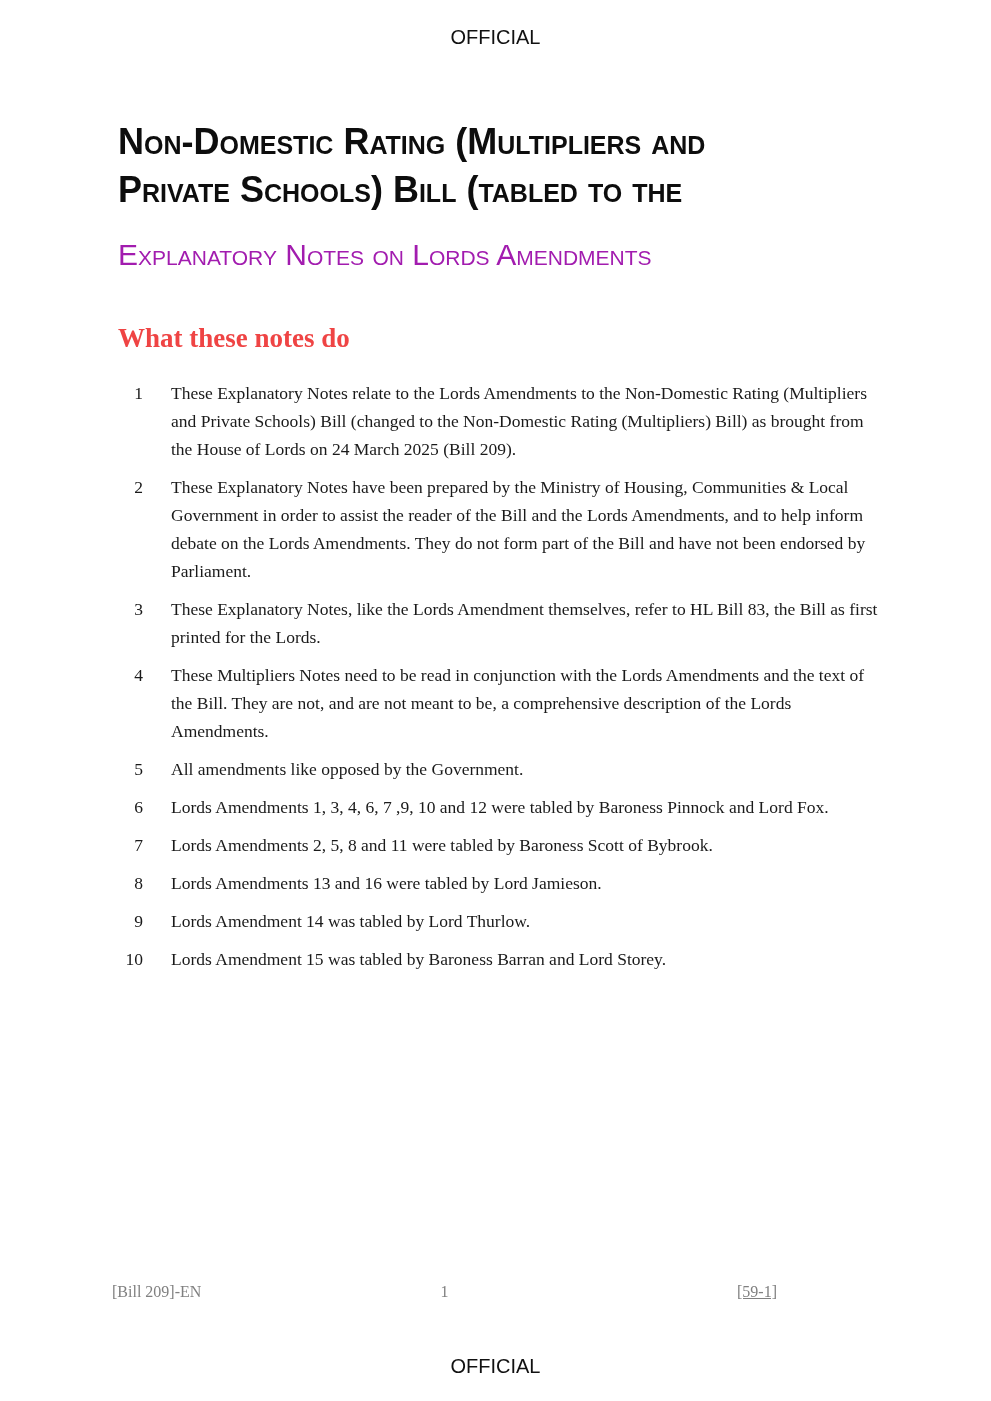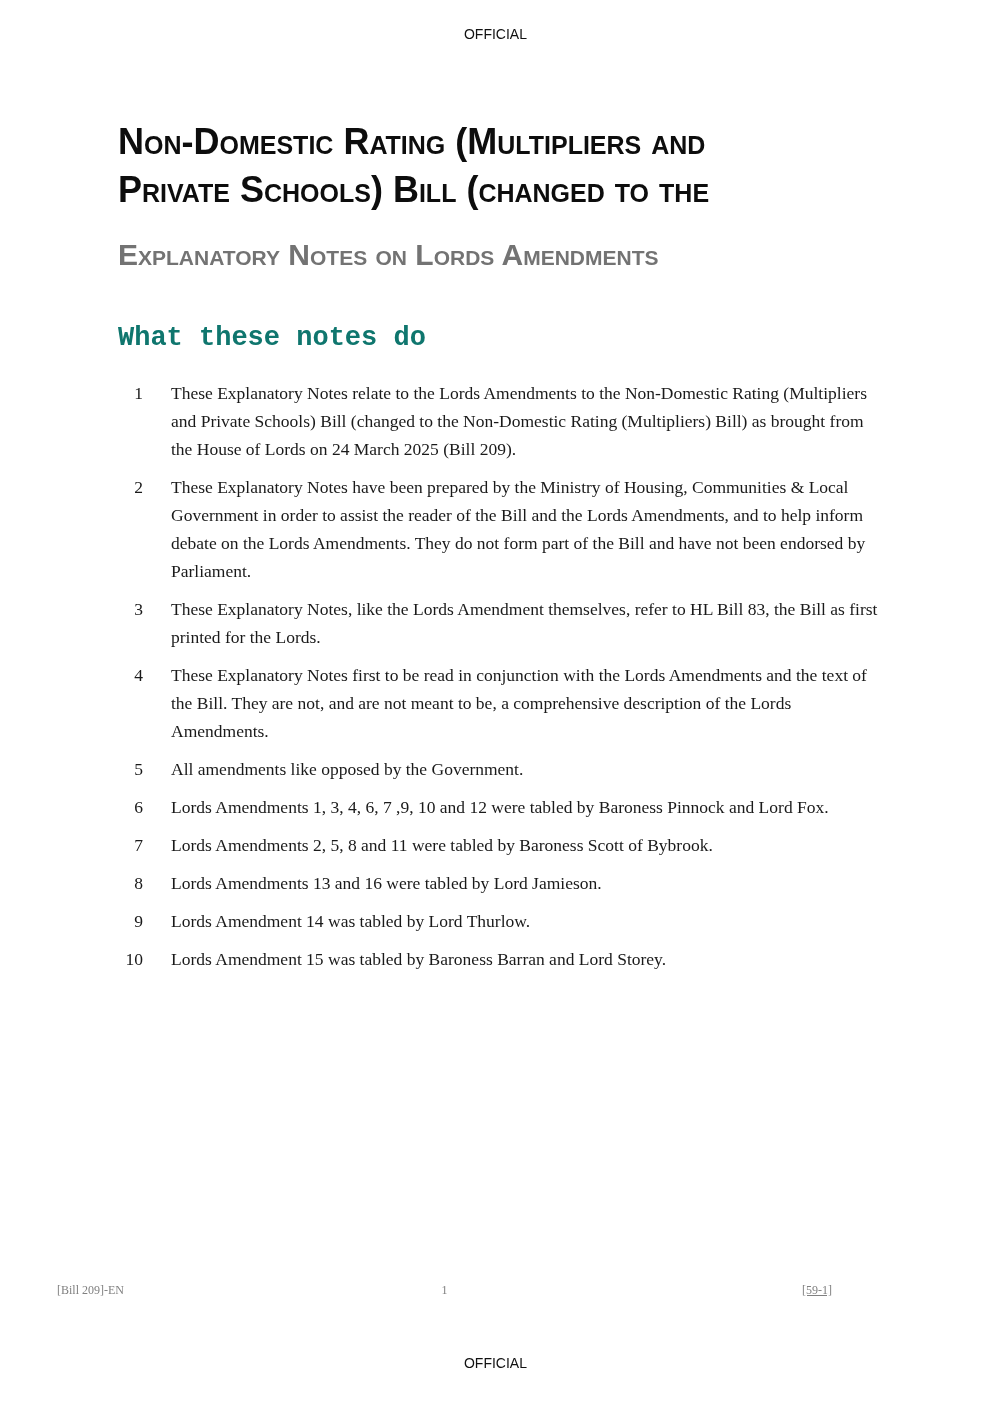--- a/index.html
+++ b/index.html
@@ -15,21 +15,21 @@
     overflow: hidden;
     font-family: "Liberation Serif", serif;
     color: #1a1a1a;
   }
   .official {
     position: absolute;
     left: 0;
     width: 100%;
     text-align: center;
     font-family: "Liberation Sans", sans-serif;
-    font-size: 14px;
+    font-size: 20px;
     font-weight: 400;
     color: #111111;
   }
   .official-top { top: 26px; }
   .official-bottom { top: 1355px; }
   .content {
     padding: 118px 113px 0 118px;
   }
   .title {
     margin: 0;
@@ -38,33 +38,33 @@
     font-size: 36px;
     line-height: 48px;
     font-variant: small-caps;
     letter-spacing: 0;
     color: #0d0d0d;
   }
   .title-line { display: block; }
   .subtitle {
     margin: 21px 0 0 0;
     font-family: "Liberation Sans", sans-serif;
-    font-weight: 700;
+    font-weight: 400;
     font-size: 30px;
     line-height: 40px;
     font-variant: small-caps;
-    color: #737373;
+    color: #a21caf;
   }
   .section-heading {
     margin: 46px 0 0 0;
-    font-family: Liberation Mono, monospace;
+    font-family: Liberation Serif, serif;
     font-weight: 700;
     font-size: 27px;
     line-height: 34px;
-    color: #0f766e;
+    color: #ef4444;
   }
   .paragraphs {
     list-style: none;
     margin: 24px 0 0 0;
     padding: 0;
   }
   .para {
     display: flex;
     align-items: flex-start;
     margin: 0 0 10px 0;
@@ -79,43 +79,43 @@
   .para-text {
     margin-left: 28px;
     flex: 1 1 auto;
   }
   .footer {
     position: absolute;
     top: 1283px;
     left: 0;
     width: 889px;
     box-sizing: border-box;
-    padding: 0 57px;
+    padding: 0 112px;
     display: grid;
     grid-template-columns: 1fr auto 1fr;
     align-items: baseline;
-    font-size: 12px;
+    font-size: 16px;
     color: #808080;
   }
   .footer-left  { text-align: left; }
   .footer-center{ text-align: center; }
   .footer-right { text-align: right; text-decoration: underline; }
 </style>
 </head>
 <body>
 
 <div class="page">
 
   <div class="official official-top">OFFICIAL</div>
 
   <div class="content">
 
     <h1 class="title">
       <span class="title-line">Non-Domestic Rating (Multipliers and</span>
-      <span class="title-line">Private Schools) Bill (changed to the</span>
+      <span class="title-line">Private Schools) Bill (tabled to the</span>
     </h1>
 
     <h2 class="subtitle">Explanatory Notes on Lords Amendments</h2>
 
     <h3 class="section-heading">What these notes do</h3>
 
     <ol class="paragraphs">
       <li class="para">
         <span class="para-num">1</span>
         <span class="para-text">These Explanatory Notes relate to the Lords Amendments to the Non-Domestic Rating (Multipliers and Private Schools) Bill (changed to the Non-Domestic Rating (Multipliers) Bill) as brought from the House of Lords on 24 March 2025 (Bill 209).</span>
@@ -123,21 +123,21 @@
       <li class="para">
         <span class="para-num">2</span>
         <span class="para-text">These Explanatory Notes have been prepared by the Ministry of Housing, Communities &amp; Local Government in order to assist the reader of the Bill and the Lords Amendments, and to help inform debate on the Lords Amendments. They do not form part of the Bill and have not been endorsed by Parliament.</span>
       </li>
       <li class="para">
         <span class="para-num">3</span>
         <span class="para-text">These Explanatory Notes, like the Lords Amendment themselves, refer to HL Bill 83, the Bill as first printed for the Lords.</span>
       </li>
       <li class="para">
         <span class="para-num">4</span>
-        <span class="para-text">These Explanatory Notes first to be read in conjunction with the Lords Amendments and the text of the Bill. They are not, and are not meant to be, a comprehensive description of the Lords Amendments.</span>
+        <span class="para-text">These Multipliers Notes need to be read in conjunction with the Lords Amendments and the text of the Bill. They are not, and are not meant to be, a comprehensive description of the Lords Amendments.</span>
       </li>
       <li class="para">
         <span class="para-num">5</span>
         <span class="para-text">All amendments like opposed by the Government.</span>
       </li>
       <li class="para">
         <span class="para-num">6</span>
         <span class="para-text">Lords Amendments 1, 3, 4, 6, 7 ,9, 10 and 12 were tabled by Baroness Pinnock and Lord Fox.</span>
       </li>
       <li class="para">

